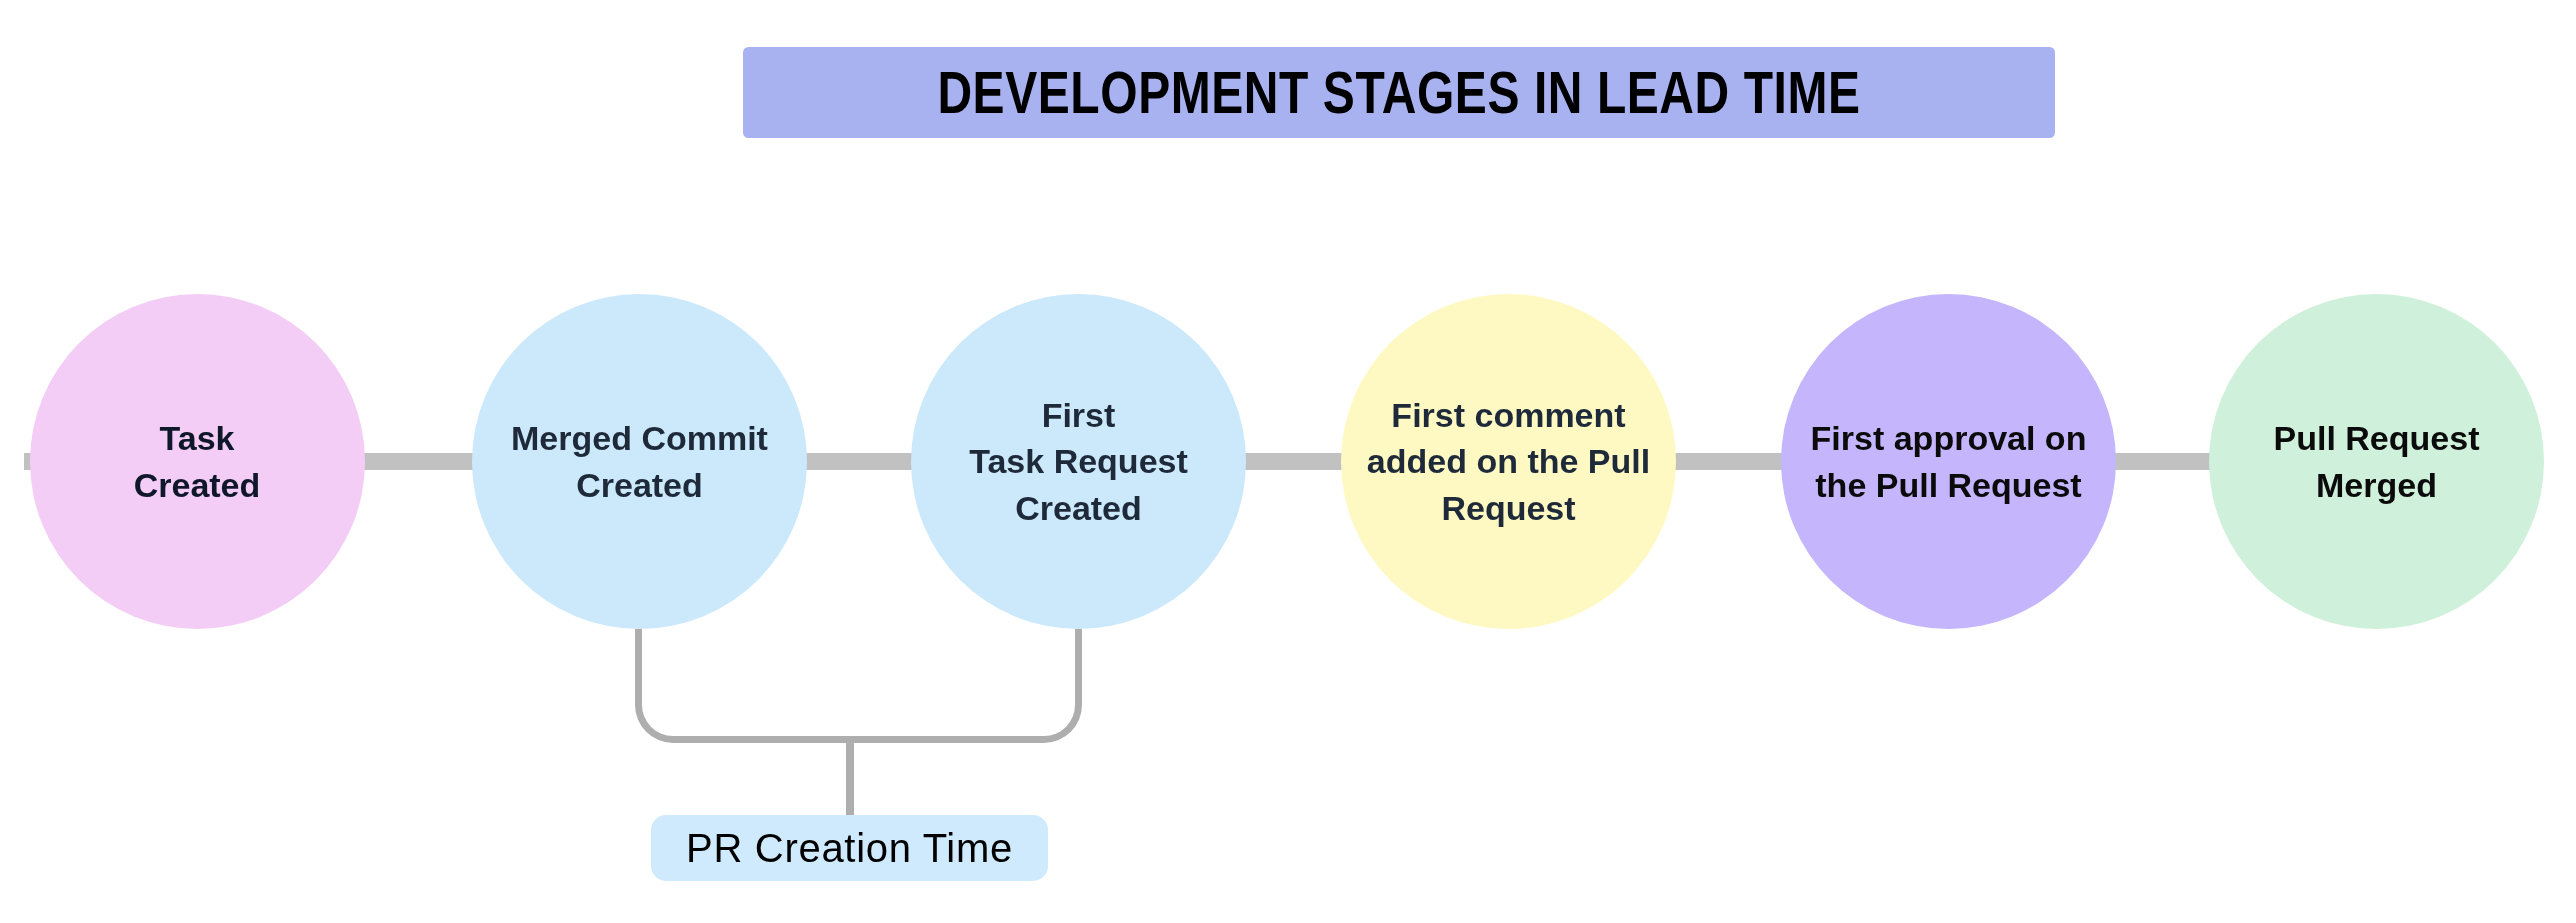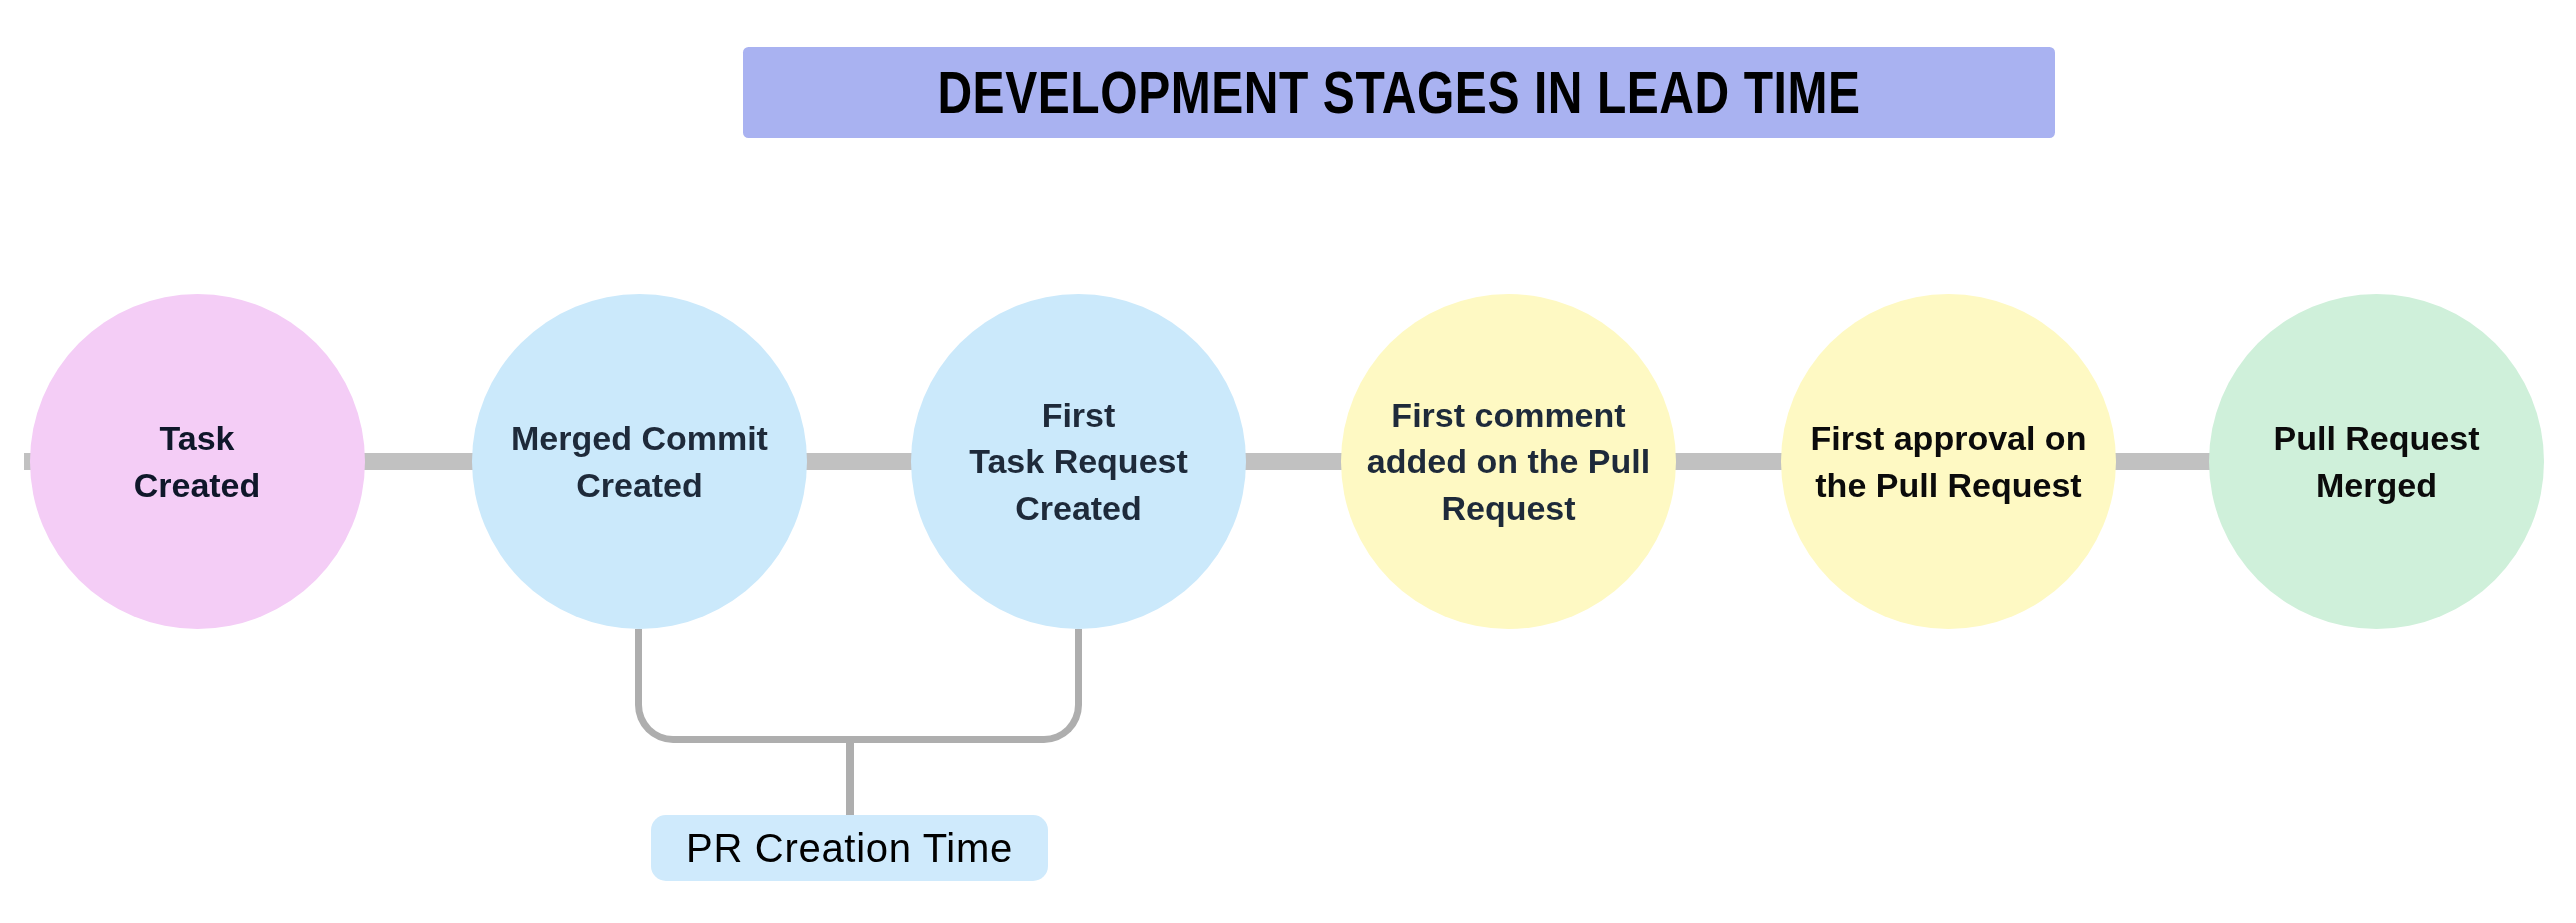--- a/index.html
+++ b/index.html
@@ -95,21 +95,21 @@
 Task Request
 Created</span>
   </div>
 
   <div class="node n4" style="background-color: #fef9c3; align-items: center;">
     <span class="node-text" style="color: rgb(30, 42, 58);">First comment
 added on the Pull
 Request</span>
   </div>
 
-  <div class="node n5" style="background-color: #fef9c3; justify-content: center;">
+  <div class="node n5" style="background-color: #c4b5fd; justify-content: center;">
     <span class="node-text" style="color: rgb(11, 11, 11);">First approval on
 the Pull Request</span>
   </div>
 
   <div class="node n6" style="background-color: rgb(207, 240, 218);">
     <span class="node-text" style="color: rgb(11, 11, 11);">Pull Request
 Merged</span>
   </div>
 
 </div>

